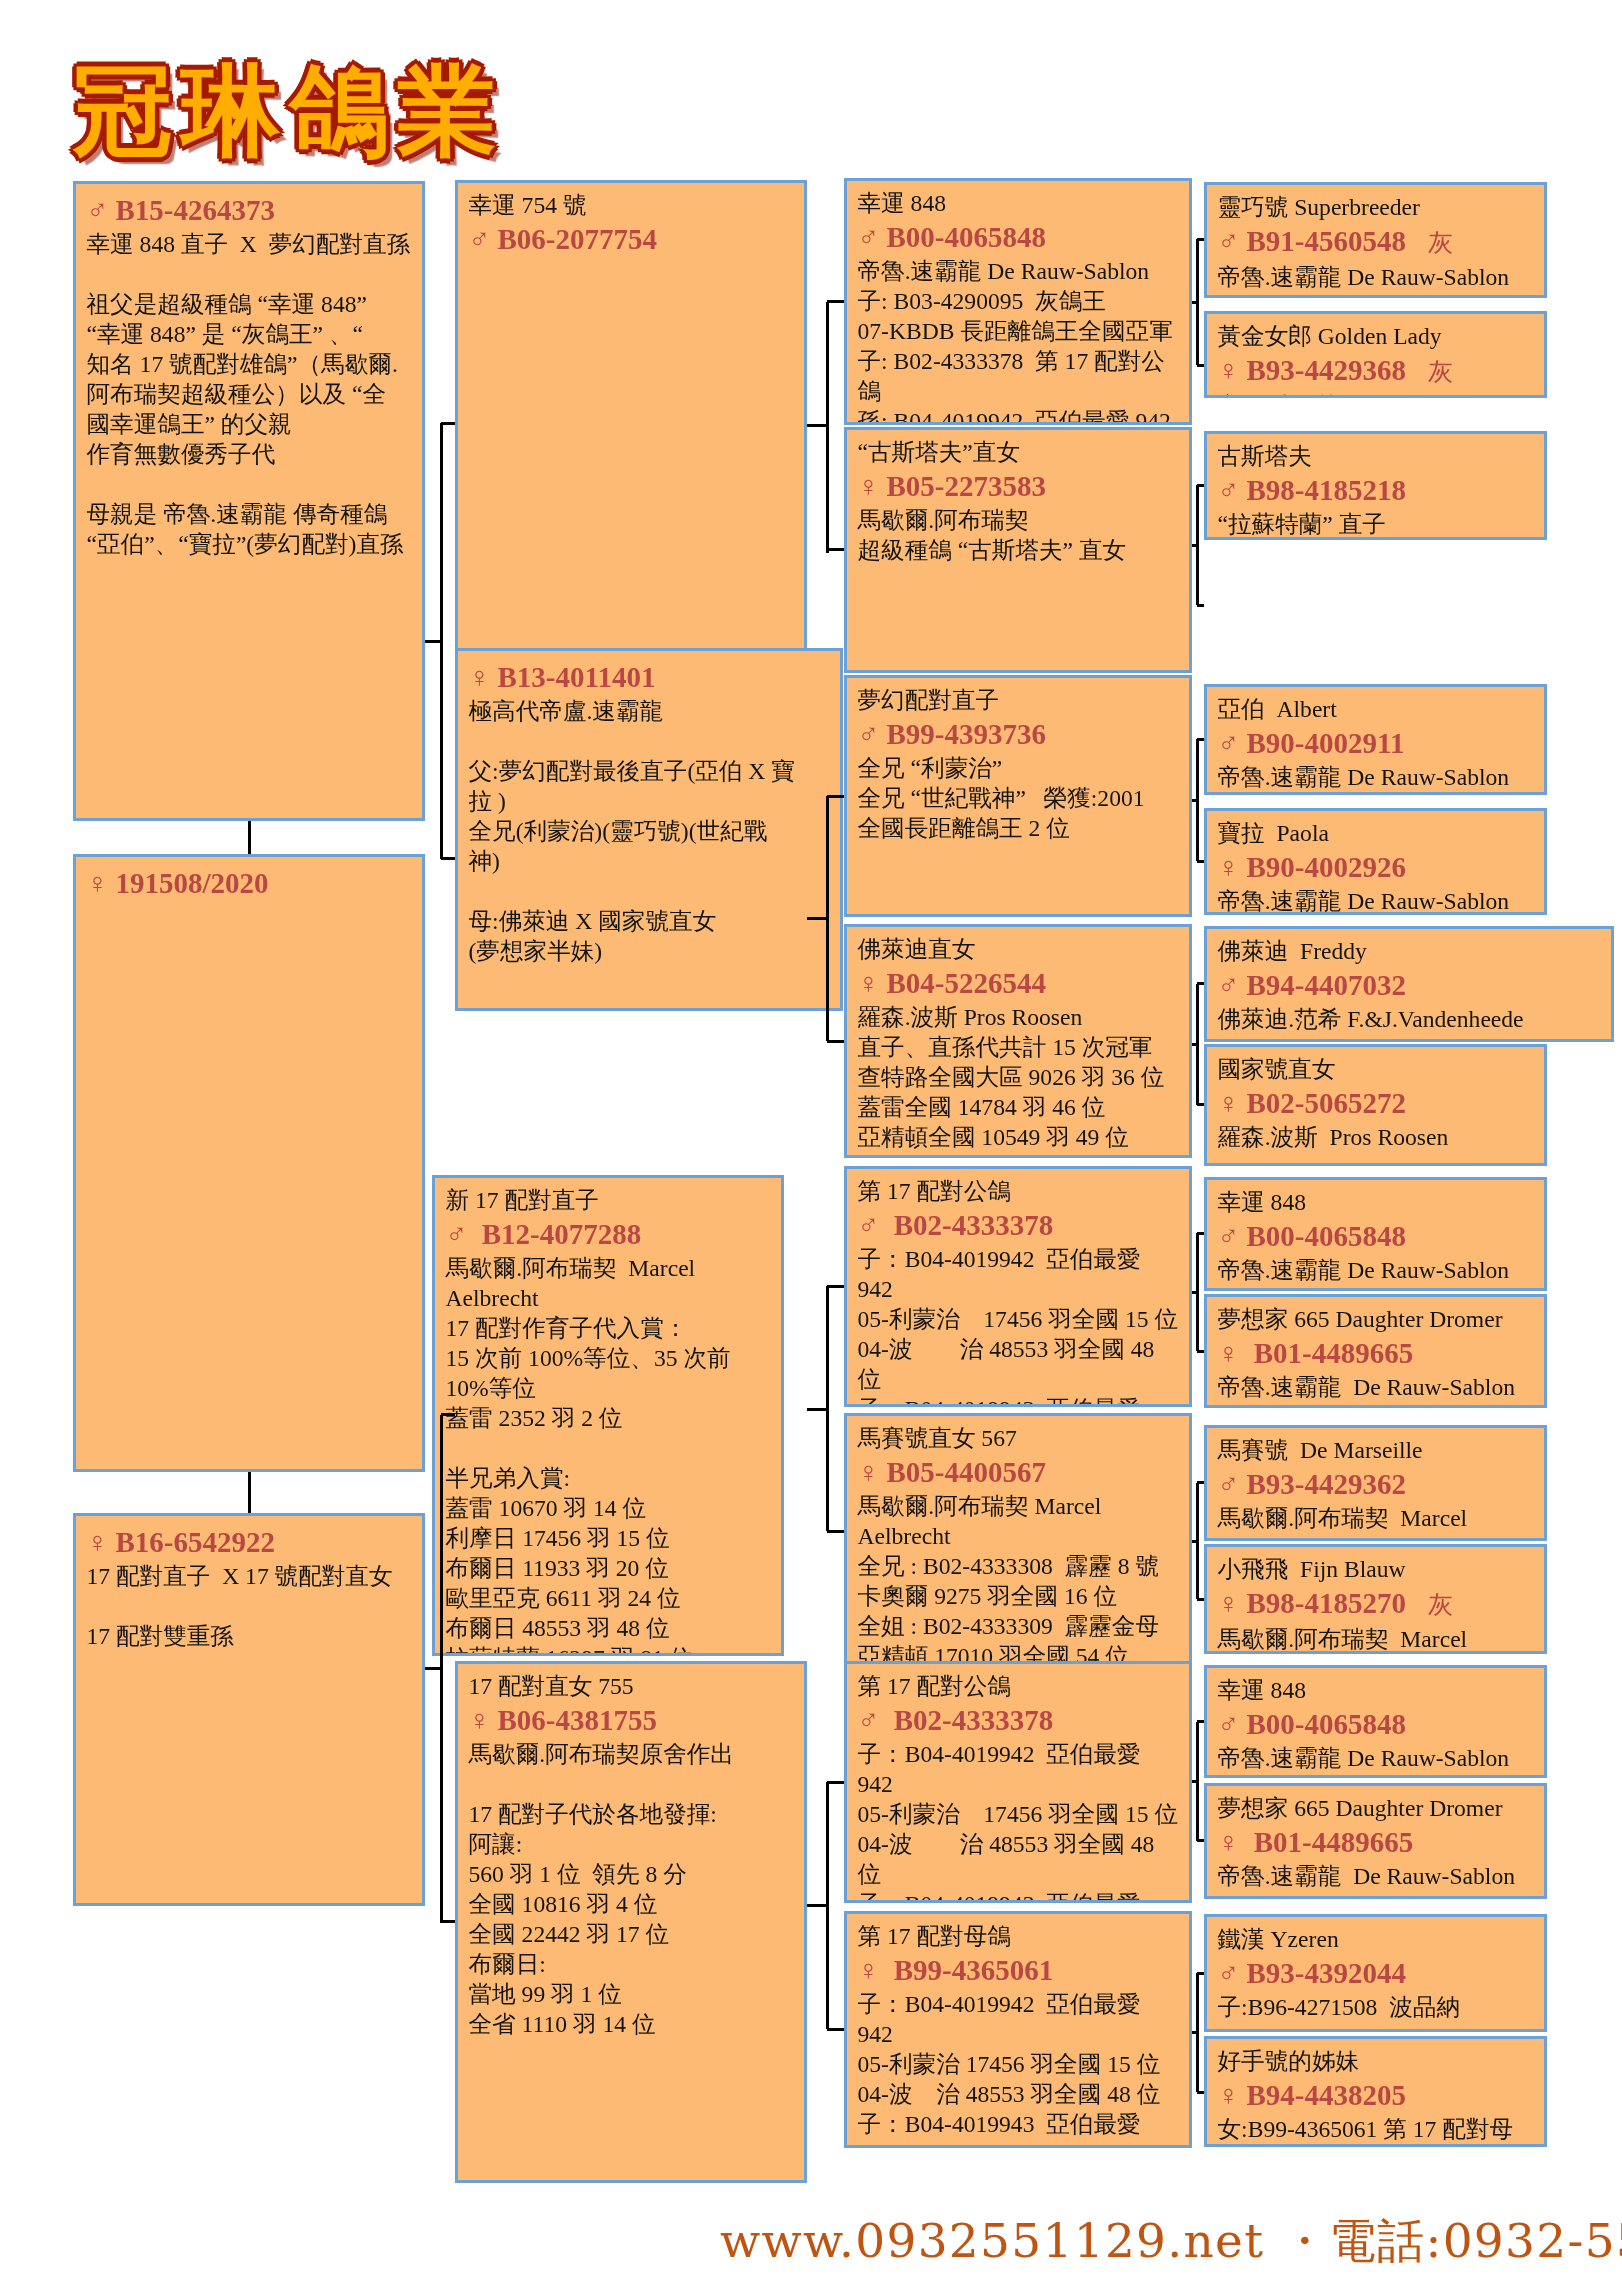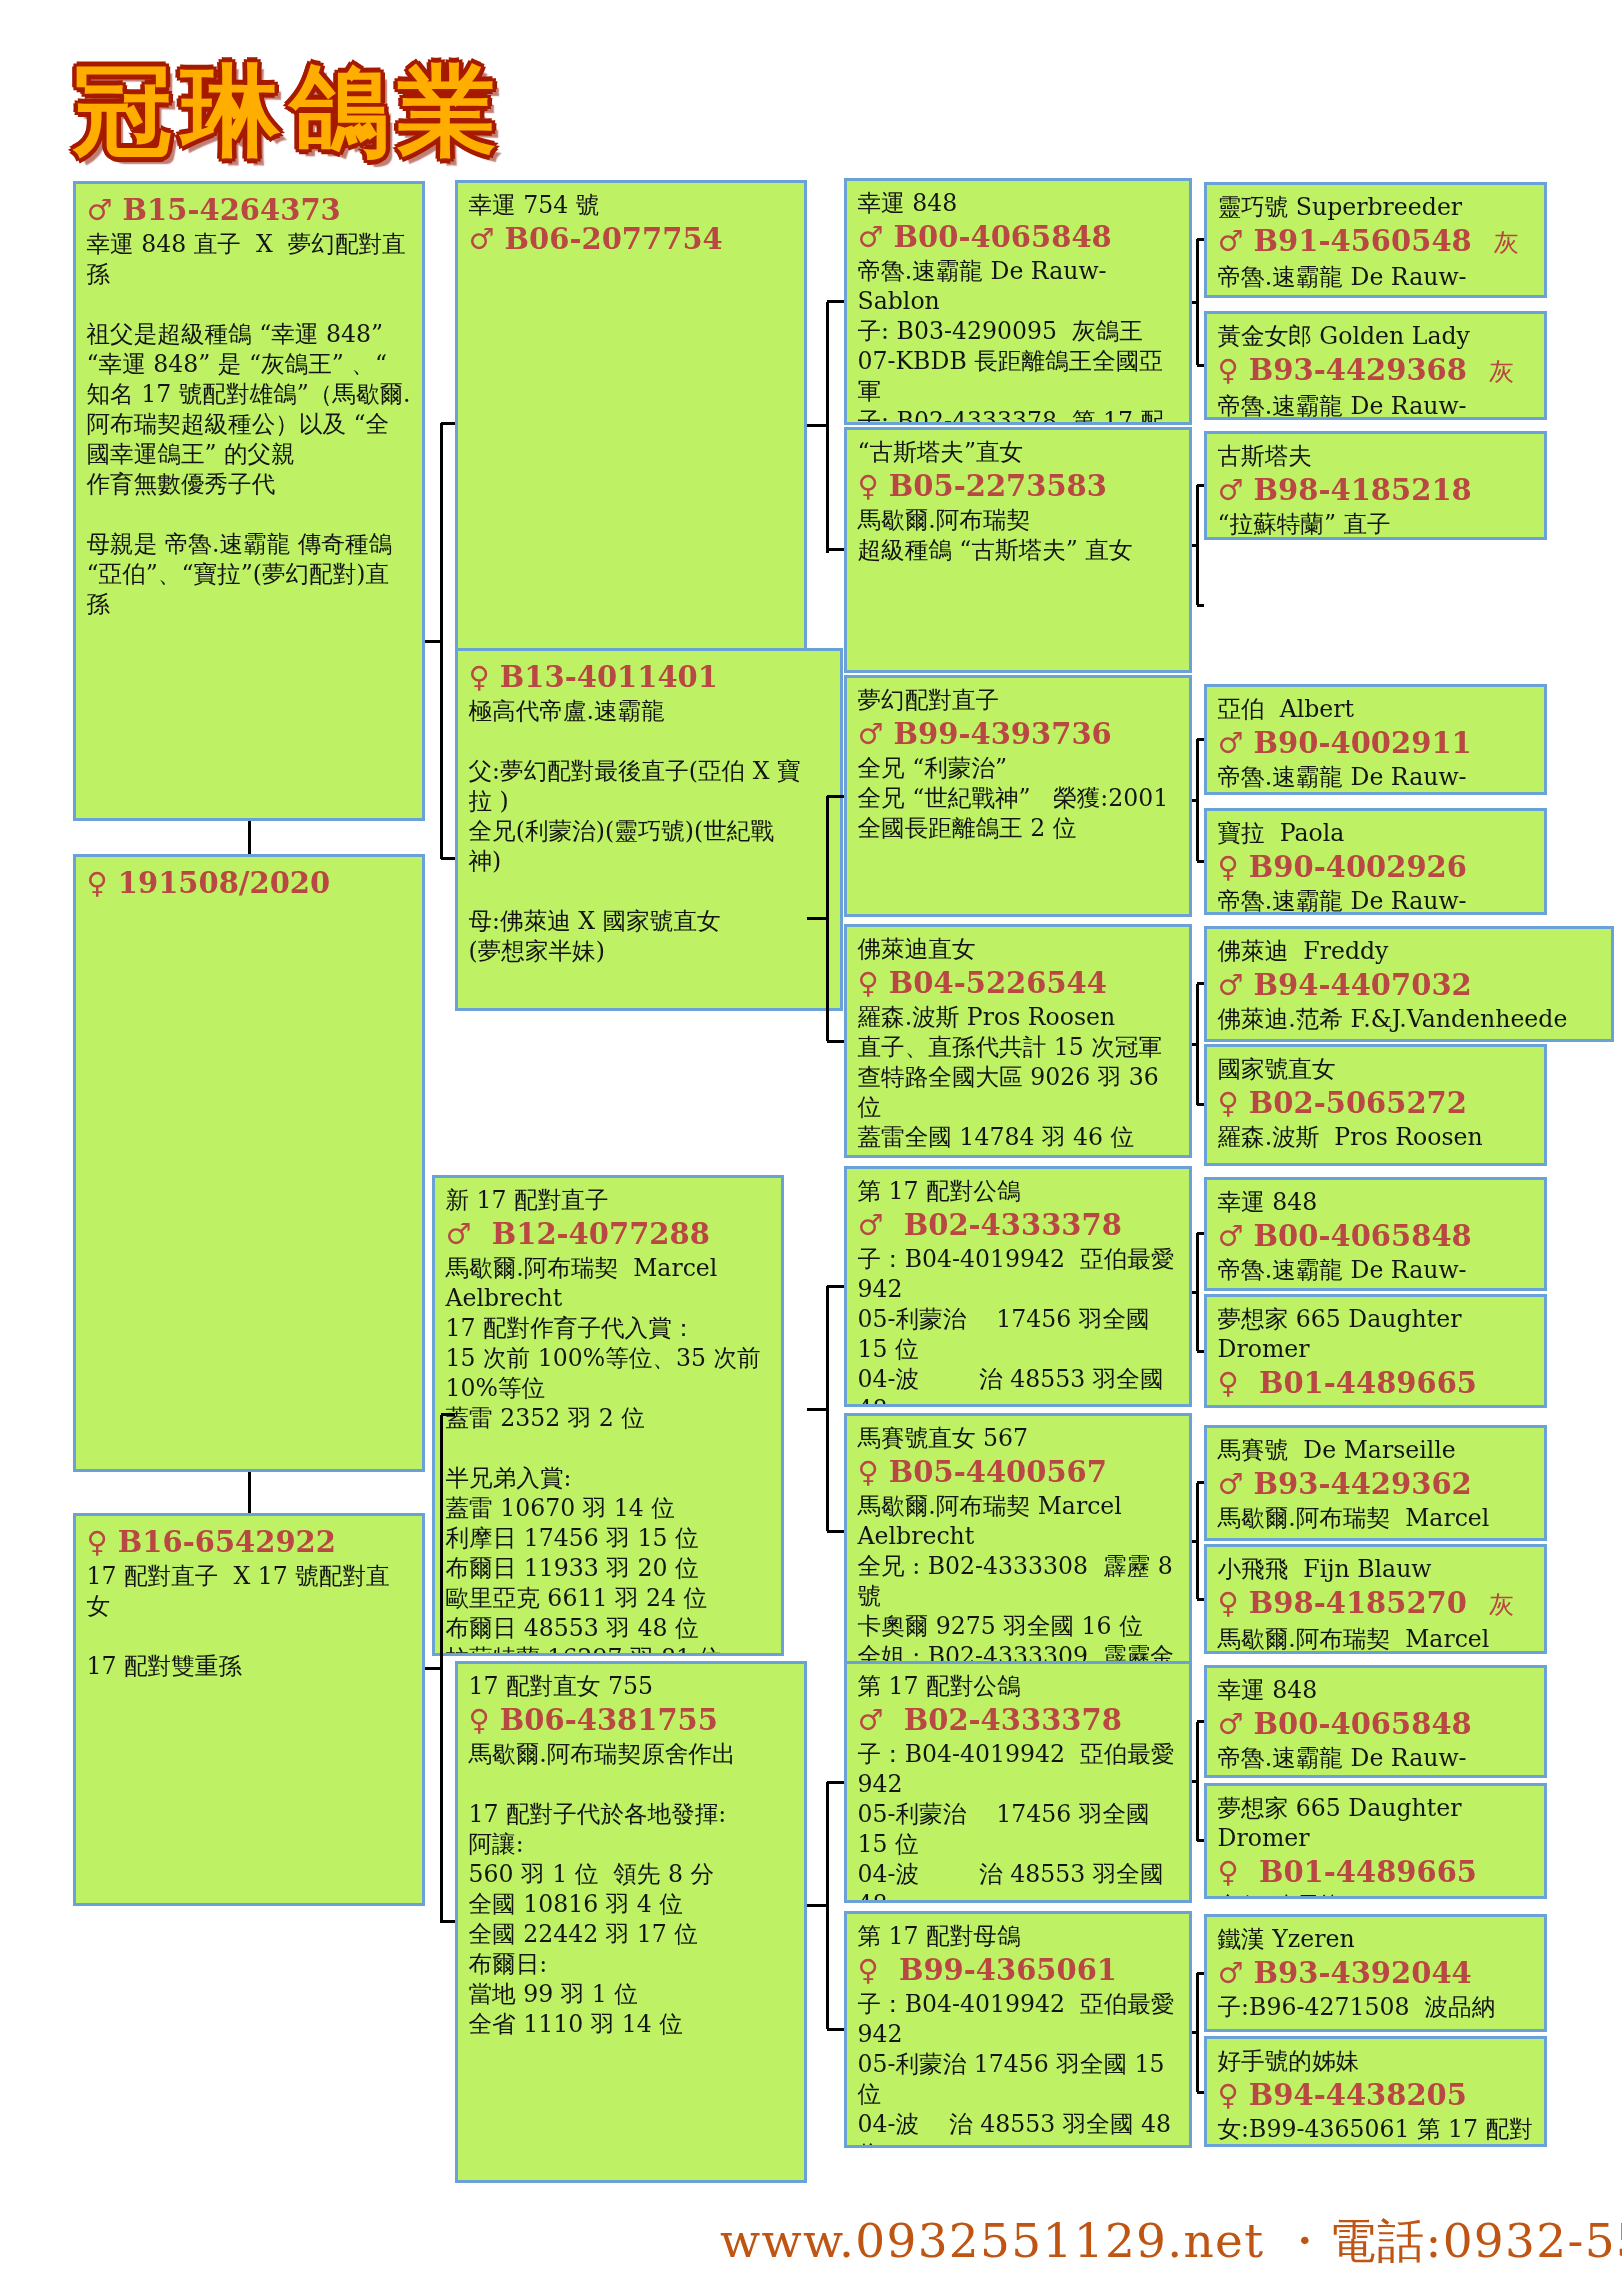--- a/index.html
+++ b/index.html
@@ -3,22 +3,22 @@
 <meta charset="utf-8">
 <style>
   html,body{margin:0;padding:0;background:#ffffff;}
   .page{position:relative;width:1623px;height:2295px;background:#fff;overflow:hidden;
         font-family:"DejaVu Serif", serif;color:#111;}
   .logo{position:absolute;left:73px;top:46px;font-size:99px;font-weight:bold;
         letter-spacing:9.2px;color:#FFAE00;white-space:nowrap;
         text-shadow:-3.3px -3.3px 0 #A61A00,3.3px -3.3px 0 #A61A00,-3.3px 3.3px 0 #A61A00,3.3px 3.3px 0 #A61A00,
                     -4.6px 0 0 #A61A00,4.6px 0 0 #A61A00,0 -4.6px 0 #A61A00,0 4.6px 0 #A61A00,
                     6.5px 6.5px 1.3px rgba(140,20,0,0.55);}
-  .box{position:absolute;border:3.9px solid #6AA2D8;background:#bef264;box-sizing:border-box;
-       padding:6.5px 10.5px;overflow:hidden;}
+  .box{position:absolute;border:3.9px solid #6AA2D8;background:#fdba74;box-sizing:border-box;
+       padding:6.5px 10.5px;overflow:hidden;font-family:Liberation Serif, serif;}
   .title{font-size:23.6px;line-height:30px;color:#141414;white-space:pre-wrap;}
   .ring{font-size:29px;line-height:38px;font-weight:bold;color:#B94743;white-space:pre-wrap;}
   .ring .note{font-weight:normal;font-size:25px;margin-left:22px;}
   .body{font-size:23.6px;line-height:30px;color:#141414;white-space:pre-wrap;}
   .hl{position:absolute;height:2.6px;background:#000;}
   .vl{position:absolute;width:2.6px;background:#000;}
   .footer{position:absolute;left:720px;top:2210px;width:851px;text-align:right;
           font-size:47px;color:#BE5512;white-space:nowrap;letter-spacing:1.3px;}
 </style>
 </head>
@@ -174,21 +174,21 @@
 子：B04-4019943  亞伯最愛 943
 07-波    治 11933 羽全國 20 位
 06-歐瑞拉克  6611 羽全國 24 位</div>
   </div>
 
   <div class="box" style="left:1204px;top:182px;width:343px;height:116px">
     <div class="title">靈巧號 Superbreeder</div>
     <div class="ring"><span>♂ B91-4560548</span><span class="note">灰</span></div>
     <div class="body">帝魯.速霸龍 De Rauw-Sablon</div>
   </div>
-  <div class="box" style="left:1204px;top:311px;width:343px;height:109px">
+  <div class="box" style="left:1204px;top:311px;width:343px;height:87px">
     <div class="title">黃金女郎 Golden Lady</div>
     <div class="ring"><span>♀ B93-4429368</span><span class="note">灰</span></div>
     <div class="body">帝魯.速霸龍 De Rauw-Sablon</div>
   </div>
   <div class="box" style="left:1204px;top:431px;width:343px;height:109px">
     <div class="title">古斯塔夫</div>
     <div class="ring"><span>♂ B98-4185218</span></div>
     <div class="body">“拉蘇特蘭” 直子</div>
   </div>
   <div class="box" style="left:1204px;top:684px;width:343px;height:111px">

